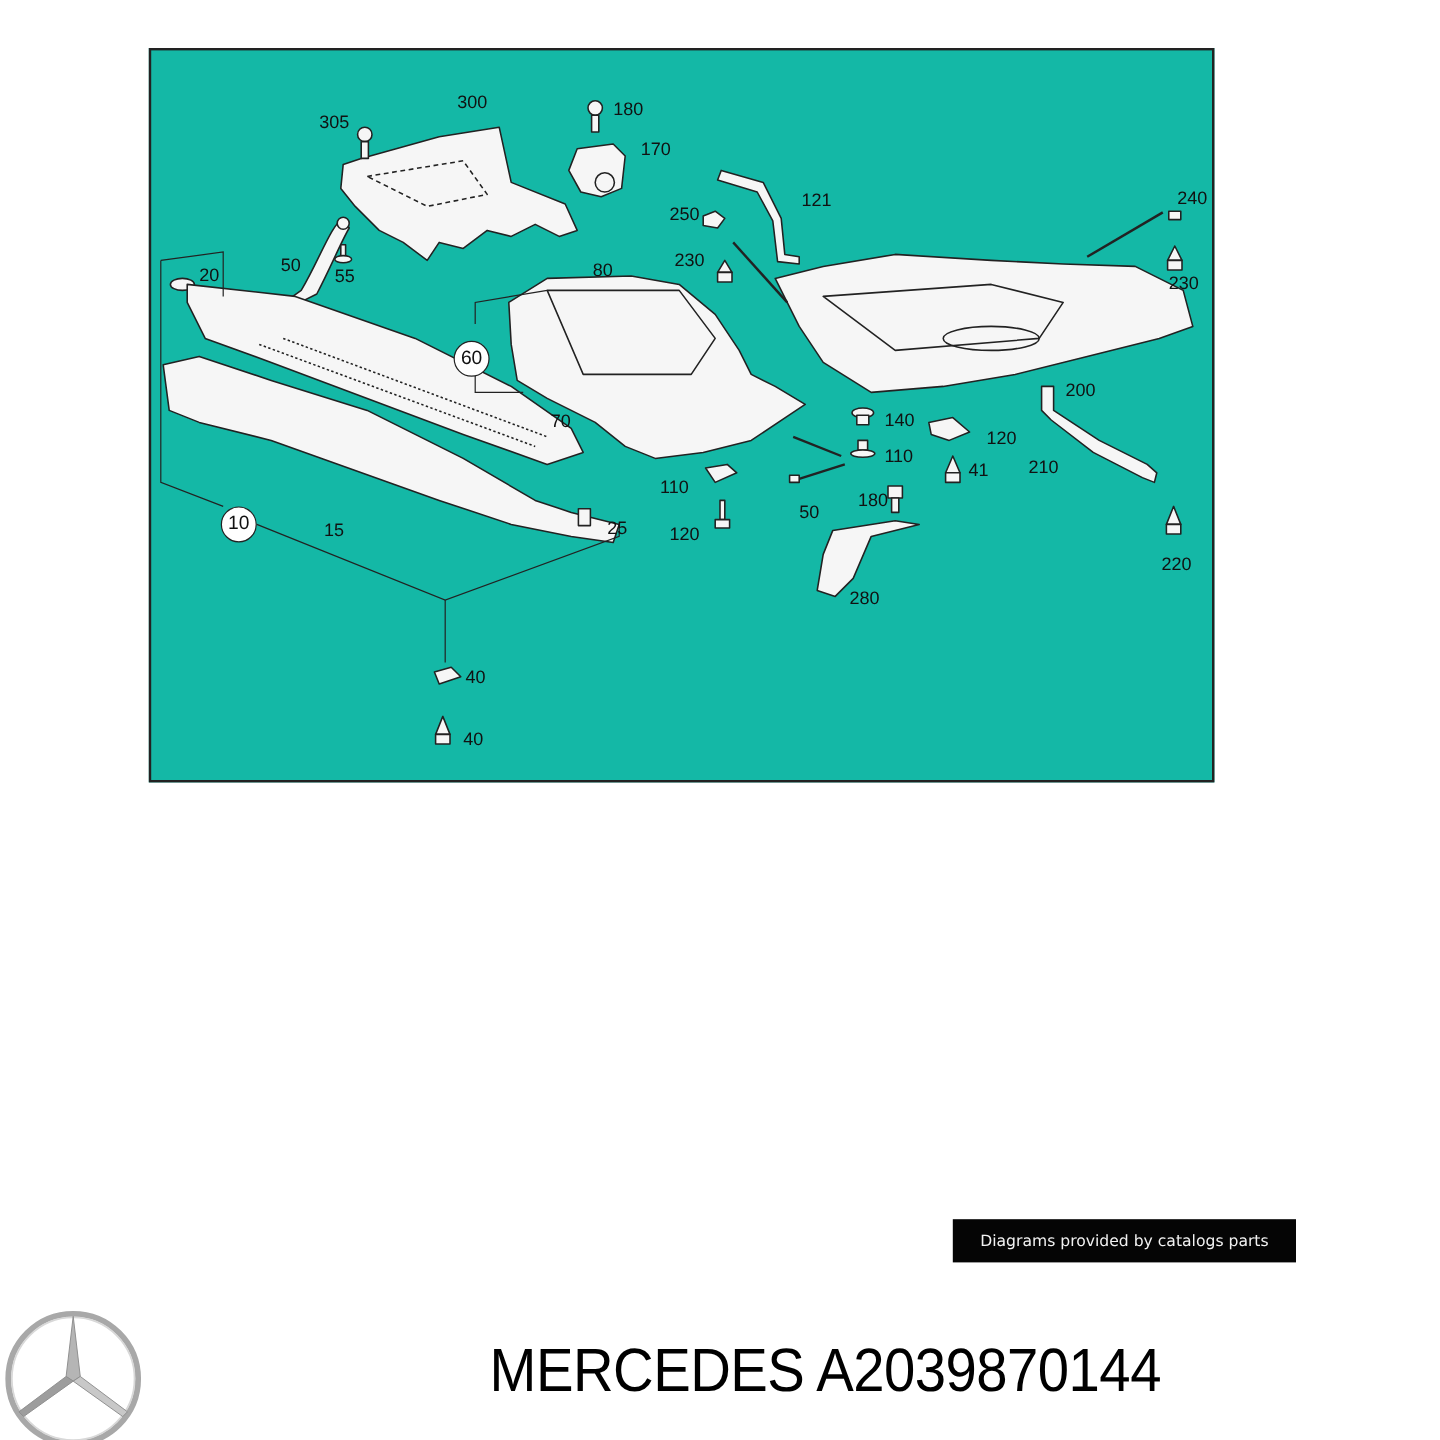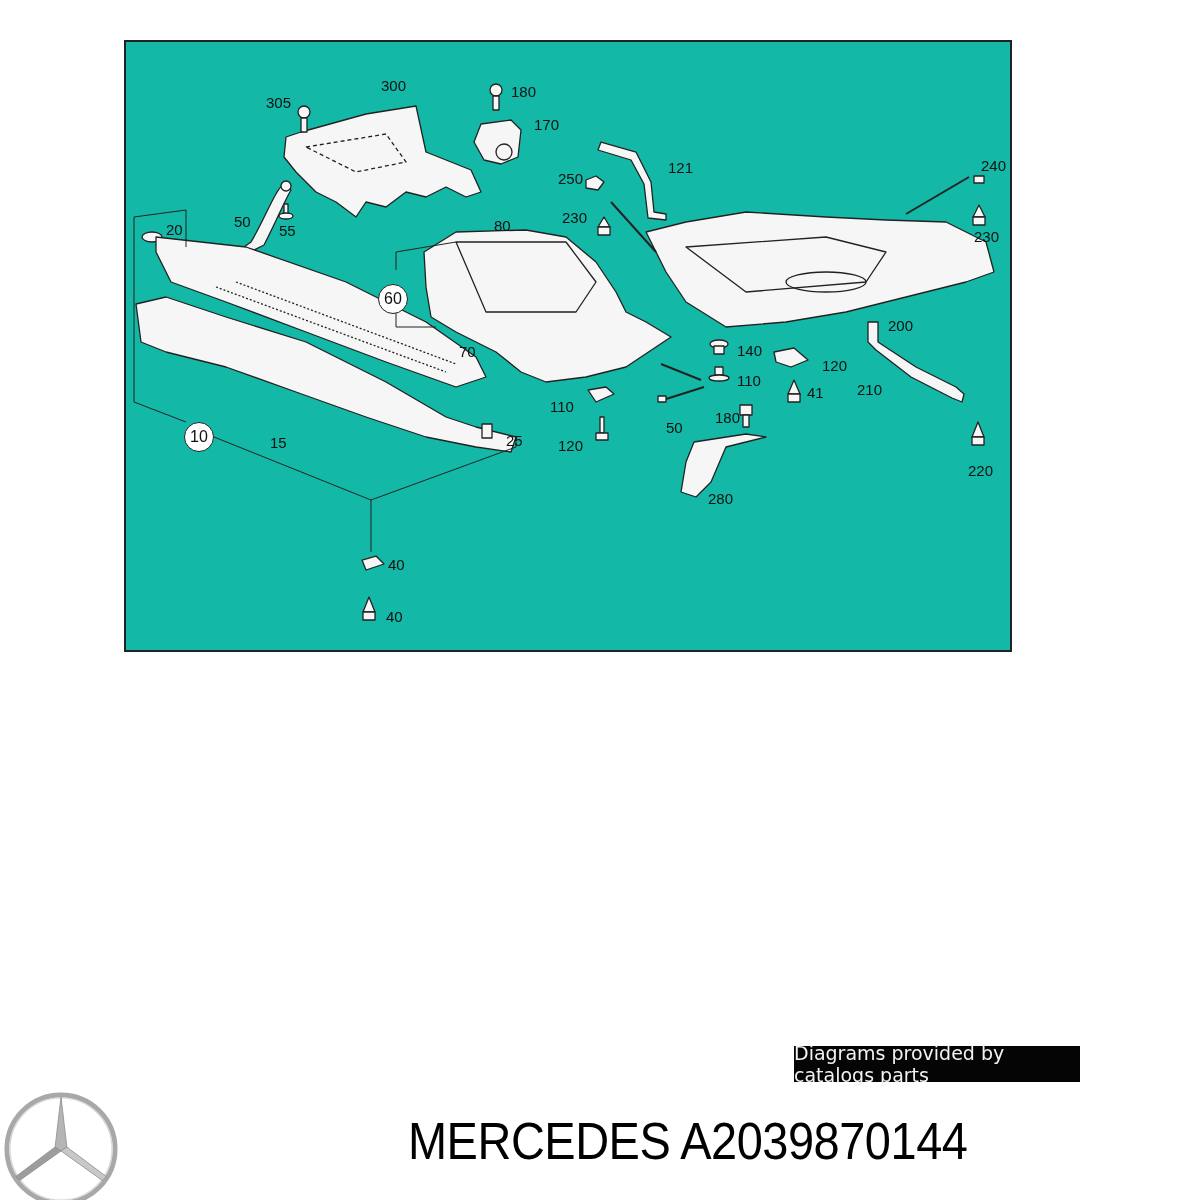--- a/index.html
+++ b/index.html
@@ -1,21 +1,21 @@
 <!DOCTYPE html>
 <html><head>
 <meta charset="utf-8">
 <style>
   html, body { margin:0; padding:0; background:#ffffff; }
   body { width:1200px; height:1200px; position:relative; overflow:hidden; font-family:"Liberation Sans", sans-serif; }
   .frame { position:absolute; left:124px; top:40px; width:888px; height:612px; border:2px solid #222; background:#14b8a6; box-sizing:border-box; }
   .canvas { position:absolute; left:0; top:0; width:888px; height:612px; }
   .lbl { position:absolute; font-family:"Liberation Sans", sans-serif; font-size:15px; color:#111; line-height:1; white-space:nowrap; }
   .lbl.circ { width:30px; height:30px; border:1.3px solid #222; border-radius:50%; display:flex; align-items:center; justify-content:center; font-size:16px; background:#fff; box-sizing:border-box; }
-  .credit { position:absolute; left:794px; top:1016px; width:286px; height:36px; background:#050505; color:#f2f2f2; font-family:"DejaVu Sans", sans-serif; font-size:19px; display:flex; align-items:center; justify-content:center;margin-top:30px; }
+  .credit { position:absolute; left:794px; top:1016px; width:286px; height:36px; background:#050505; color:#f2f2f2; font-family:"DejaVu Sans", sans-serif; font-size:13px; display:flex; align-items:center; justify-content:center; }
   .brand-logo { position:absolute; left:2px; top:1090px; width:118px; height:118px; }
   .title { position:absolute; left:408px; top:1112px; font-family:"Liberation Sans", sans-serif; font-size:51px; color:#000; letter-spacing:-0.5px; transform:scaleX(0.92); transform-origin:left top; }
 </style>
 </head>
 <body>
 
 <div class="frame">
   <svg class="canvas" viewBox="0 0 888 612" xmlns="http://www.w3.org/2000/svg">
     <g fill="#f6f6f6" stroke="#222" stroke-width="1.3" stroke-linejoin="round">
 

